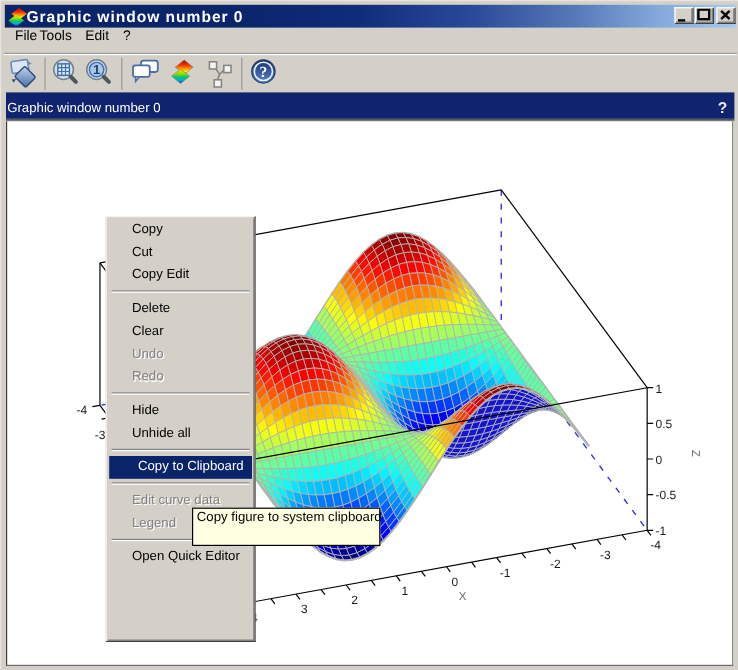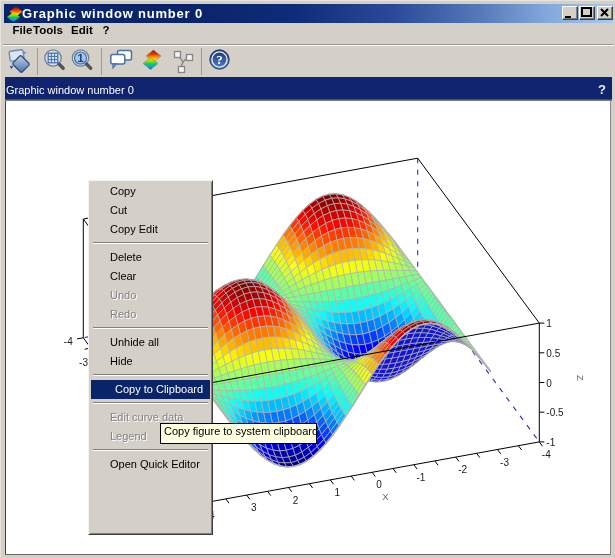--- a/index.html
+++ b/index.html
@@ -5,21 +5,21 @@
   font-family:"Liberation Sans",sans-serif; }
 #win { position:absolute; left:0; top:0; width:615px; height:558px; background:#d4d0c8;
   border-left:1px solid #e8e4dc; border-top:1px solid #e8e4dc; }
 #title { position:absolute; left:3px; top:3px; width:609px; height:19px;
   background:linear-gradient(to right,#0a246a 0%,#0a246a 30%,#0f2c7a 48%,#2a4a99 64%,#5579b8 78%,#82a7da 89%,#a6caf0 100%);
   color:#fff; font-weight:bold; font-size:13px; }
 #title .txt { position:absolute; left:18px; top:2px; letter-spacing:0.8px; }
 #ticon { position:absolute; left:3px; top:1.5px; }
 .tbtn { position:absolute; top:1.5px; width:16px; height:14px; background:#d4d0c8;
   border:1px solid; border-color:#fff #404040 #404040 #fff; box-shadow:inset -1px -1px 0 #808080, inset 1px 1px 0 #d4d0c8; }
-#menubar { position:absolute; left:3px; top:22px; width:609px; height:21px; font-size:11.5px; color:#000;font-weight:bold; }
+#menubar { position:absolute; left:3px; top:22px; width:609px; height:21px; font-size:11.5px; color:#000; }
 #menubar span { position:absolute; top:1px; }
 #mbline { position:absolute; left:2px; top:43px; width:611px; height:2px;
   border-top:1px solid #9a9a9a; border-bottom:1px solid #fff; }
 #toolbar { position:absolute; left:3px; top:45px; width:609px; height:31px; }
 .tsep { position:absolute; top:2px; width:1px; height:27px; background:#9a9a9a; }
 #infobar { position:absolute; left:4px; top:76px; width:607px; height:22px; background:#0f236e;
   color:#fff; font-size:11px; }
 #infobar .t { position:absolute; left:1px; top:6.5px; }
 #infobar .q { position:absolute; right:6px; top:4.5px; color:#ececec; font-weight:bold; font-size:13px; }
 #shadowline { position:absolute; left:4px; top:98px; width:607px; height:2px;
@@ -32,21 +32,21 @@
   box-shadow: inset 1px 1px 0 #d4d0c8, inset -1px -1px 0 #808080;
   padding:1px 2px 1px 2px; font-size:11px; color:#000;margin-top:32px; }
 .mi { height:19px; line-height:19px; padding-left:19px; position:relative; white-space:nowrap; }
 .mi.dis { color:#848284; text-shadow:1px 1px 0 #fff; }
 .mi.hi { background:#0a246a; color:#fff;padding-left:24px; }
 .msep { height:9px; position:relative; }
 .msep div { position:absolute; left:2px; right:2px; top:3px; height:2px;
   border-top:1px solid #808080; border-bottom:1px solid #fff; }
 .arr { position:absolute; right:7px; top:6px; width:0; height:0;
   border-left:6px solid #000; border-top:4px solid transparent; border-bottom:4px solid transparent; }
-#tooltip { position:absolute; left:159px; top:422px; width:157px; height:21px; background:#ffffe1;
+#tooltip { position:absolute; left:159px; top:422px; width:157px; height:32px; background:#ffffe1;
   border:1px solid #000; font-size:11px; color:#000; line-height:14px; padding-left:3px; white-space:nowrap; }
 </style></head><body>
 <div id="win">
   <div id="canvas"></div>
   <div id="plotwrap">
       <svg width="615" height="558" viewBox="0 0 615 558" style="position:absolute;left:0;top:0">
 <line x1="416.7" y1="157.2" x2="416.7" y2="276.0" stroke="#2a2ae0" stroke-width="1.1" stroke-dasharray="5 6.5"></line>
 <line x1="416.7" y1="276.0" x2="82.3" y2="336.8" stroke="#2a2ae0" stroke-width="1.1" stroke-dasharray="5 6.5"></line>
 <line x1="416.7" y1="276.0" x2="538.3" y2="440.9" stroke="#2a2ae0" stroke-width="1.1" stroke-dasharray="5 6.5"></line>
 <line x1="393.9" y1="240.8" x2="387.3" y2="232.7" stroke="#b2b2b2" stroke-width="1.7" stroke-linecap="round"></line>
@@ -2014,22 +2014,22 @@
 <div class="msep">
         <div></div>
       </div>
 <div class="mi">Delete</div>
 <div class="mi">Clear</div>
 <div class="mi dis">Undo</div>
 <div class="mi dis">Redo</div>
 <div class="msep">
         <div></div>
       </div>
+<div class="mi">Hide</div>
 <div class="mi">Unhide all</div>
-<div class="mi">Hide</div>
 <div class="msep">
         <div></div>
       </div>
 <div class="mi hi">Copy to Clipboard</div>
 <div class="msep">
         <div></div>
       </div>
 <div class="mi dis">Edit curve data</div>
 <div class="mi dis">Legend<span class="arr"></span></div>
 <div class="msep">

